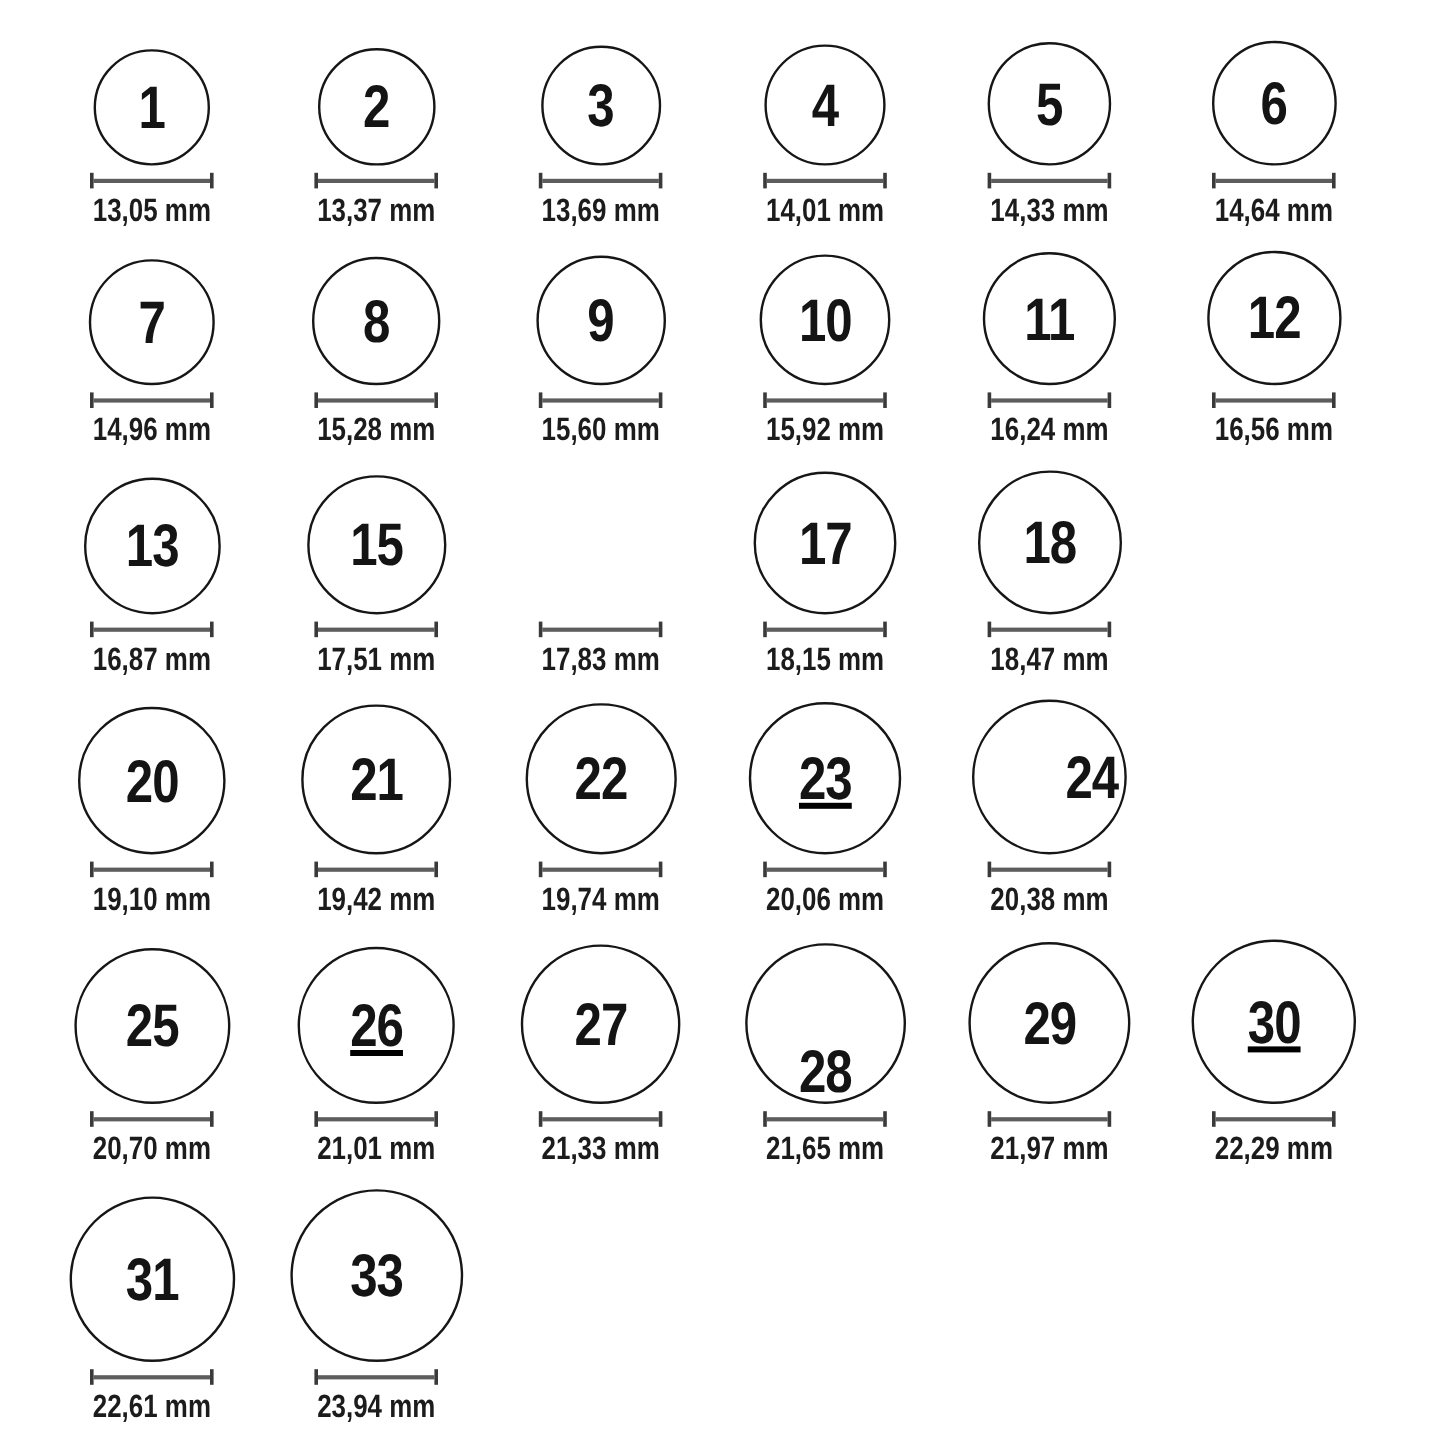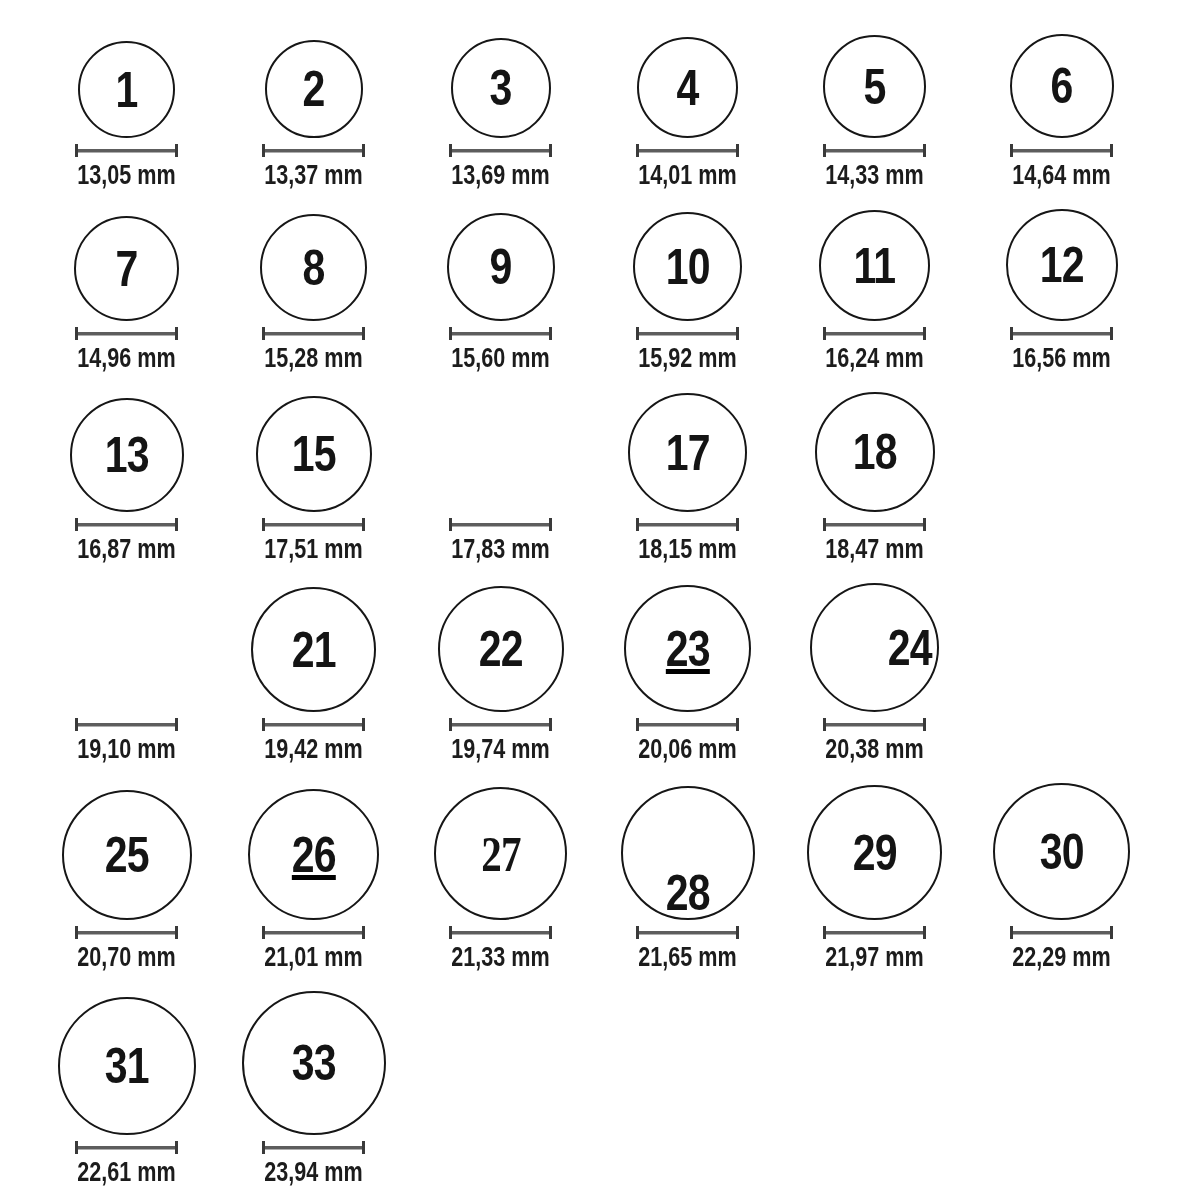--- a/index.html
+++ b/index.html
@@ -184,20 +184,23 @@
       <div class="cell">
         <div class="circle" style="width: 120px; height: 120px;">
           <span class="num">18</span>
         </div>
         <div class="bar"></div>
         <div class="label">18,47 mm</div>
       </div>
     </div>
     <div class="row">
       <div class="cell">
+        <div class="circle" style="width: 123px; height: 123px;">
+          <span class="num">20</span>
+        </div>
         <div class="bar"></div>
         <div class="label">19,10 mm</div>
       </div>
       <div class="cell">
         <div class="circle" style="width: 125px; height: 125px;">
           <span class="num">21</span>
         </div>
         <div class="bar"></div>
         <div class="label">19,42 mm</div>
       </div>
@@ -232,42 +235,42 @@
         <div class="label">20,70 mm</div>
       </div>
       <div class="cell">
         <div class="circle" style="width: 131px; height: 131px; text-decoration: underline;">
           <span class="num">26</span>
         </div>
         <div class="bar"></div>
         <div class="label">21,01 mm</div>
       </div>
       <div class="cell">
-        <div class="circle" style="width: 133px; height: 133px; font-family: Liberation Serif, serif;">
+        <div class="circle" style="width: 133px; height: 133px;">
           <span class="num">27</span>
         </div>
         <div class="bar"></div>
         <div class="label">21,33 mm</div>
       </div>
       <div class="cell">
         <div class="circle" style="width: 134px; height: 134px; align-items: flex-end;">
           <span class="num">28</span>
         </div>
         <div class="bar"></div>
         <div class="label">21,65 mm</div>
       </div>
       <div class="cell">
         <div class="circle" style="width: 135px; height: 135px;">
           <span class="num">29</span>
         </div>
         <div class="bar"></div>
         <div class="label">21,97 mm</div>
       </div>
       <div class="cell">
-        <div class="circle" style="width: 137px; height: 137px;">
+        <div class="circle" style="width: 137px; height: 137px; text-decoration: underline;">
           <span class="num">30</span>
         </div>
         <div class="bar"></div>
         <div class="label">22,29 mm</div>
       </div>
     </div>
     <div class="row">
       <div class="cell">
         <div class="circle" style="width: 138px; height: 138px; text-align: right;">
           <span class="num">31</span>

